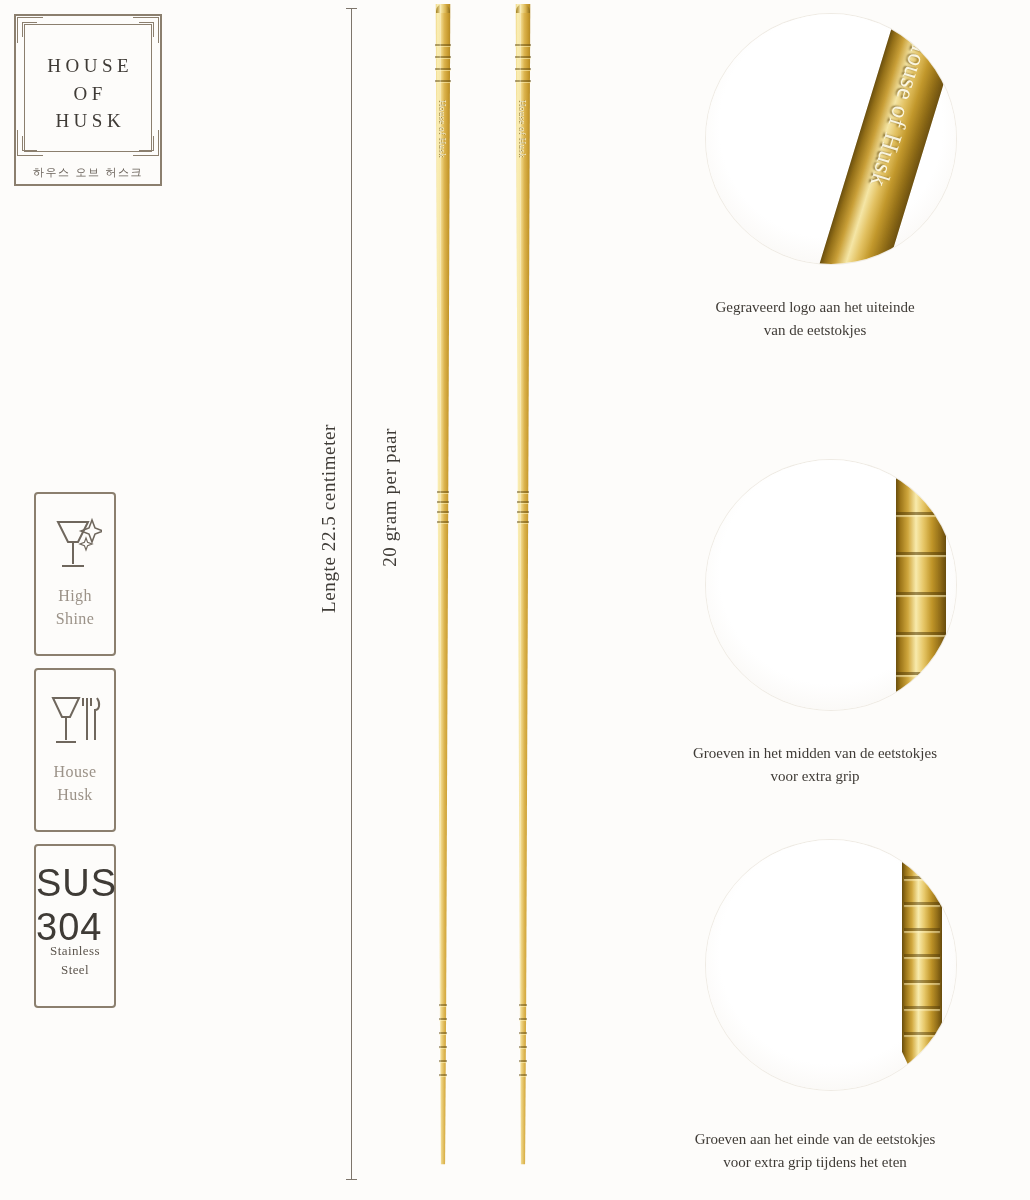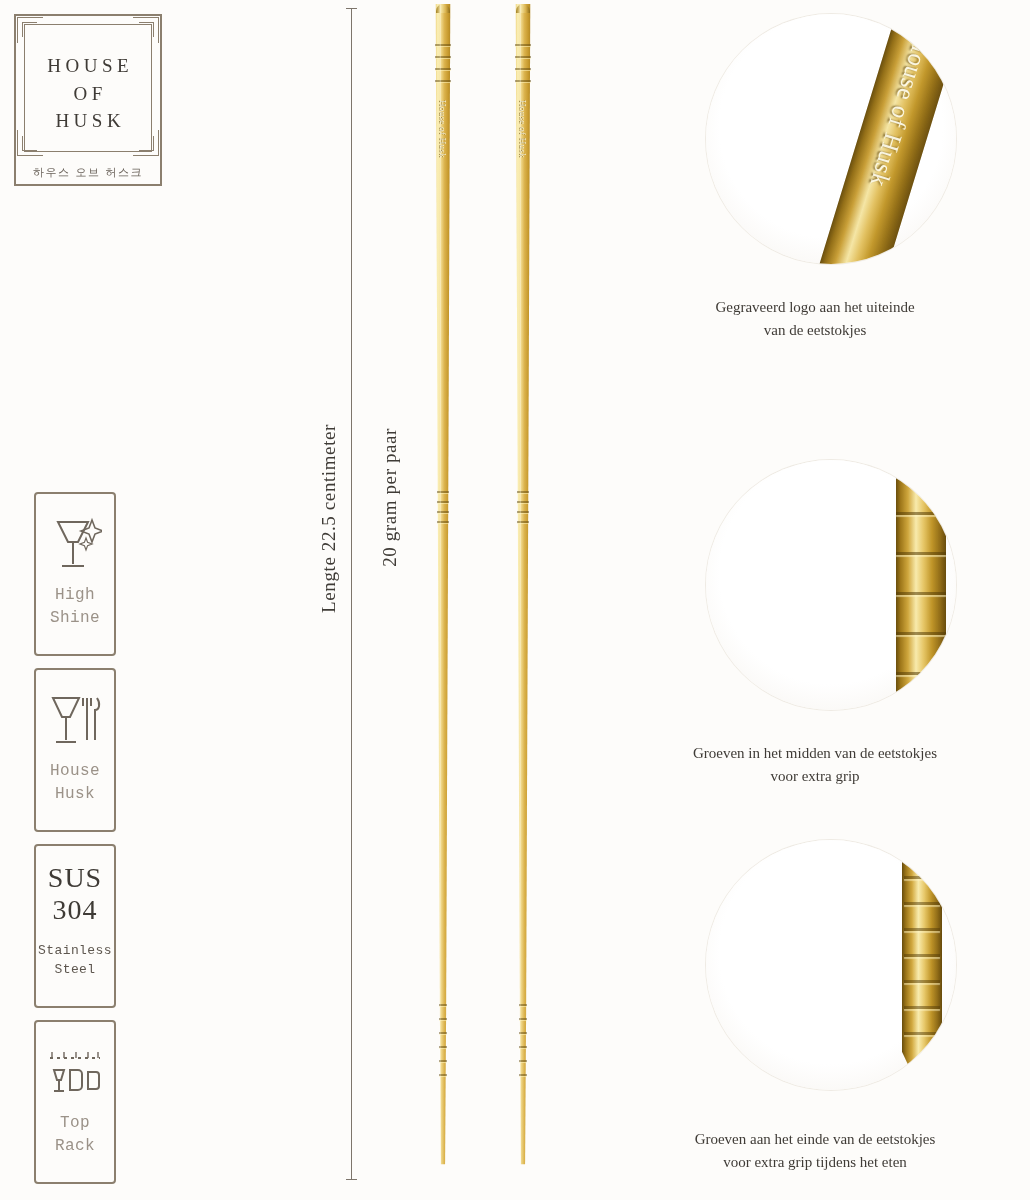--- a/index.html
+++ b/index.html
@@ -106,33 +106,33 @@
     height: 74px;
     display: flex;
     align-items: center;
     justify-content: center;
   }
   .badge .caption {
     position: absolute;
     left: 0; right: 0;
     top: 90px;
     text-align: center;
-    font-family: Liberation Mono, monospace;
+    font-family: Liberation Serif, serif;
     font-size: 16px;
     line-height: 1.45;
     color: #9b9288;
     letter-spacing: 0.4px;
   }
   .badge.sus .big {
     position: absolute;
     left: 0; right: 0;
     top: 16px;
-    text-align: center;
-    font-family: Liberation Serif, serif;
-    font-size: 28px;
+    text-align: left;
+    font-family: Liberation Sans, sans-serif;
+    font-size: 38px;
     line-height: 1.15;
     color: #3f3b36;
     letter-spacing: 1px;
   }
   .badge.sus .caption {
     top: 96px;
     font-size: 13px;
     color: #5d564e;
   }
   .badge svg { display: block; }
@@ -431,36 +431,20 @@
     <div class="big">
       <span>SUS</span><br>
       <span>304</span>
     </div>
     <div class="caption">
       <span>Stainless</span><br>
       <span>Steel</span>
     </div>
   </div>
 
-  <div class="badge">
-    <div class="glyph">
-      <svg width="62" height="62" viewBox="0 0 62 62" fill="none" stroke="#6f675d" stroke-width="2">
-        <path d="M6 16 H56" stroke-dasharray="3 4"></path>
-        <path d="M8 10 v6 M20 10 v6 M32 10 v6 M44 10 v6 M54 10 v6" stroke-width="1.4"></path>
-        <path d="M10 28 H20 L17 38 H13 Z"></path>
-        <path d="M15 38 V48 M10 49 H20"></path>
-        <path d="M26 28 h8 a4 4 0 0 1 4 4 v12 a4 4 0 0 1 -4 4 h-8 z"></path>
-        <path d="M44 30 h8 a3 3 0 0 1 3 3 v11 a3 3 0 0 1 -3 3 h-8 z"></path>
-      </svg>
-    </div>
-    <div class="caption">
-      <span>Top</span><br>
-      <span>Rack</span>
-    </div>
-  </div>
 </div>
 
 <div class="measure-line"></div>
 <div class="vlabel length">Lengte 22.5 centimeter</div>
 <div class="vlabel weight">20 gram per paar</div>
 
 <div class="sticks">
 
   <div class="stick one">
     <div class="body"></div>

